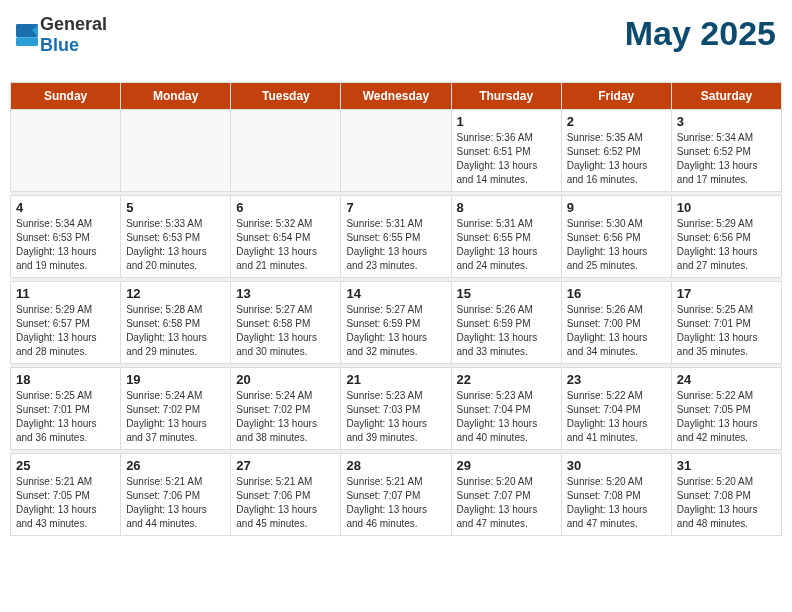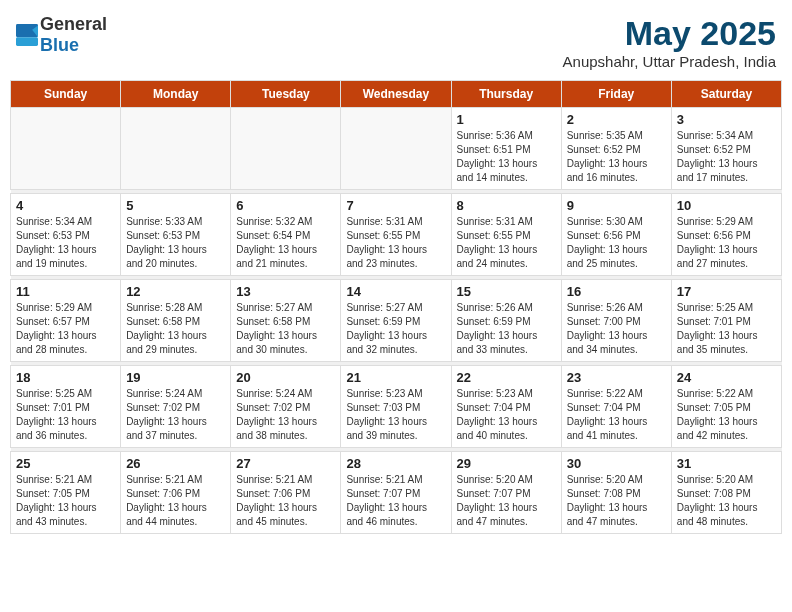--- a/index.html
+++ b/index.html
@@ -7,21 +7,21 @@
       font-family: Arial, sans-serif;
       background: #fff;
       width: 792px;
       min-height: 612px;
       padding: 10px;
     }
     .header {
       display: flex;
       justify-content: space-between;
       align-items: flex-start;
-      margin-bottom: 6px;
+      margin-bottom: 22px;
       padding: 4px 6px;
     }
     .logo {
       display: flex;
       align-items: center;
       gap: 2px;
     }
     .logo-text-general {
       font-size: 18px;
       font-weight: bold;
@@ -101,21 +101,20 @@
       <polygon points="22,8 30,2 30,18" fill="#2a9fd6"></polygon>
       <rect x="0" y="18" width="30" height="12" rx="2" fill="#2a9fd6"></rect>
     </svg>
     <div>
       <span class="logo-text-general">General</span><br>
       <span class="logo-text-blue">Blue</span>
     </div>
   </div>
   <div class="title-block">
     <div class="month-year">May 2025</div>
-    <div class="location">Anupshahr, Uttar Pradesh, India</div>
   </div>
 </div>
 
 <table class="calendar">
   <thead>
     <tr id="weekday-header">
     <th>Sunday</th>
         <th>Monday</th>
         <th>Tuesday</th>
         <th>Wednesday</th>

